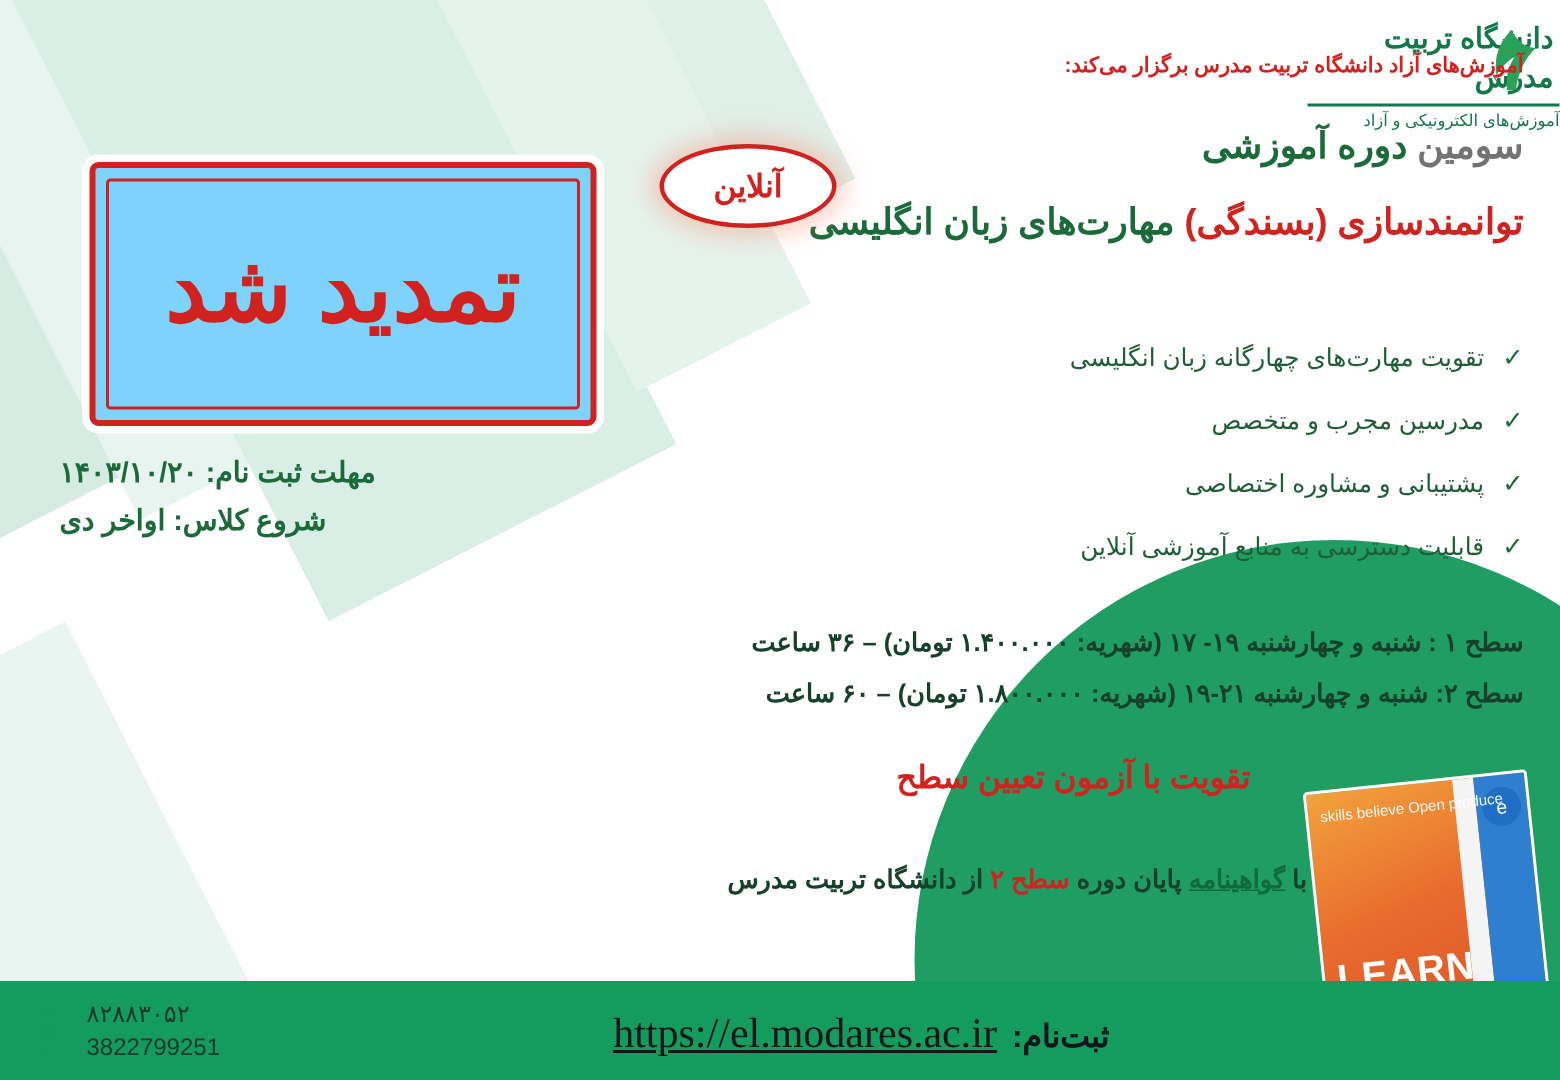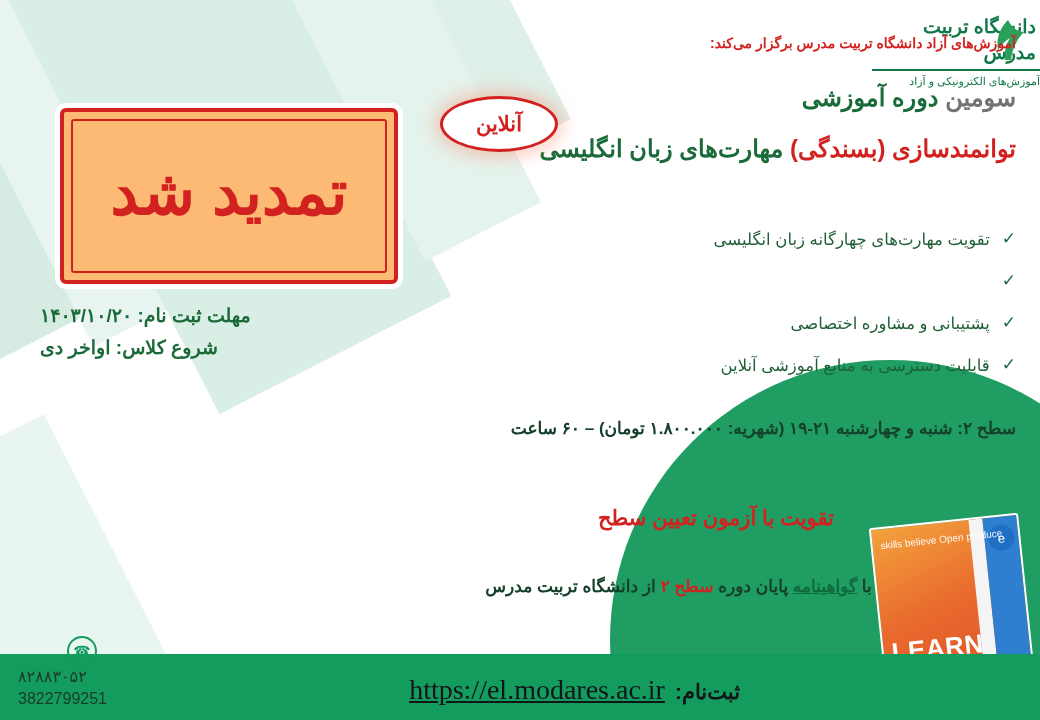--- a/index.html
+++ b/index.html
@@ -244,21 +244,21 @@
 
   
   .stamp {
     position: absolute;
     top: 108px;
     left: 60px;
     width: 330px;
     height: 168px;
     border: 4px solid #d2221f;
     border-radius: 6px;
-    background: #fdba74;
+    background: #7dd3fc;
     box-shadow: 0 0 0 5px #ffffff;
   }
   .stamp-inner {
     position: absolute;
     inset: 7px;
     border: 2px solid #d2221f;
     border-radius: 3px;
     display: flex;
     align-items: center;
     justify-content: center;
@@ -365,22 +365,22 @@
     left: 0;
     bottom: 0;
     width: 1040px;
     height: 72px;
   }
   .phone-block {
     position: absolute;
     left: 18px;
     bottom: 10px;
     display: flex;
-    flex-direction: column;
-    align-items: flex-end;
+    flex-direction: row;
+    align-items: center;
     direction: ltr;
   }
   .phone-icon {
     width: 26px;
     height: 26px;
     border-radius: 50%;
     border: 2px solid #149b5e;
     color: #149b5e;
     display: flex;
     align-items: center;
@@ -471,32 +471,34 @@
     <div class="d2">شروع کلاس: اواخر دی</div>
   </div>
 
   <div class="bullets">
     <div class="bullet">
       <span class="check">✓</span>
       <span class="txt">تقویت مهارت‌های چهارگانه زبان انگلیسی</span>
     </div>
     <div class="bullet">
       <span class="check">✓</span>
+      <span class="txt">مدرسین مجرب و متخصص</span>
     </div>
     <div class="bullet">
       <span class="check">✓</span>
       <span class="txt">پشتیبانی و مشاوره اختصاصی</span>
     </div>
     <div class="bullet">
       <span class="check">✓</span>
       <span class="txt">قابلیت دسترسی به منابع آموزشی آنلاین</span>
     </div>
   </div>
 
   <div class="levels">
+    <div class="level-row">سطح ۱ : شنبه و چهارشنبه ۱۹- ۱۷ (شهریه: ۱.۴۰۰.۰۰۰ تومان) – ۳۶ ساعت</div>
     <div class="level-row">سطح ۲: شنبه و چهارشنبه ۲۱-۱۹ (شهریه: ۱.۸۰۰.۰۰۰ تومان) – ۶۰ ساعت</div>
   </div>
 
   <div class="exam-line">تقویت با آزمون تعیین سطح</div>
 
   <div class="cert-line">
     <span class="medal">🏅</span><span>همراه با </span><span class="under">گواهینامه</span><span> پایان دوره </span><span class="lvl">سطح ۲</span><span> از دانشگاه تربیت مدرس</span>
   </div>
 
   <div class="mag">

